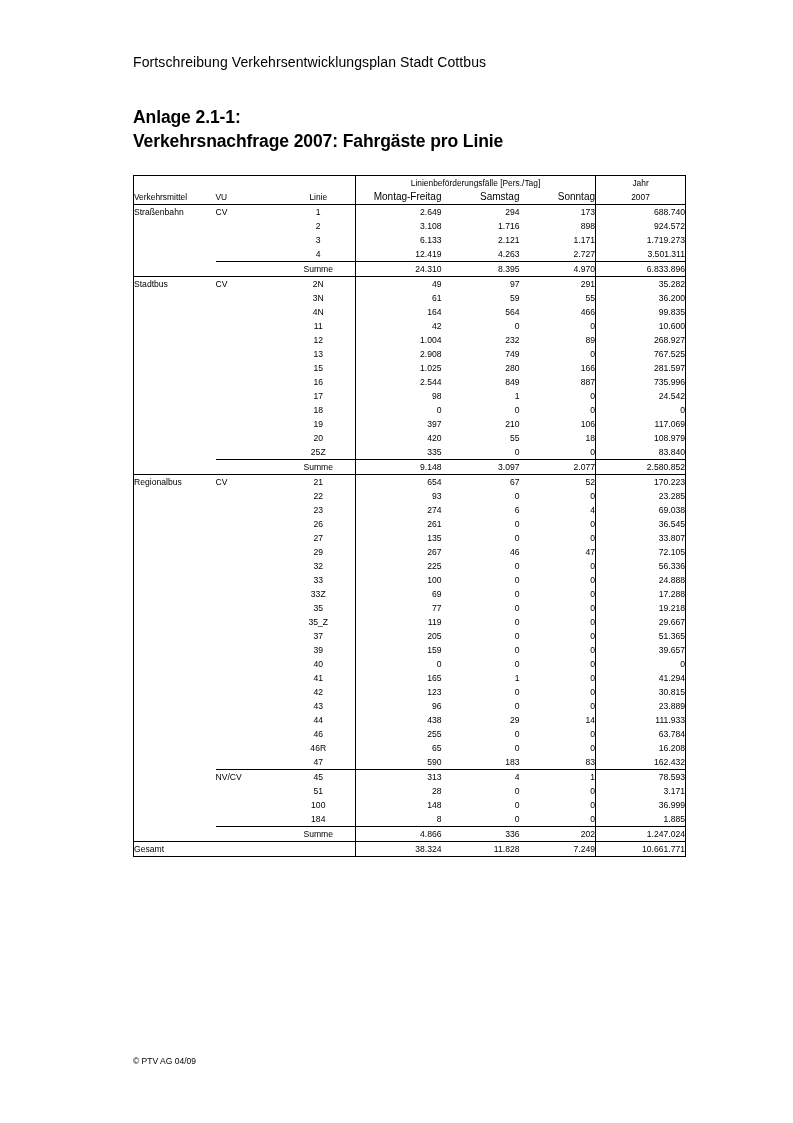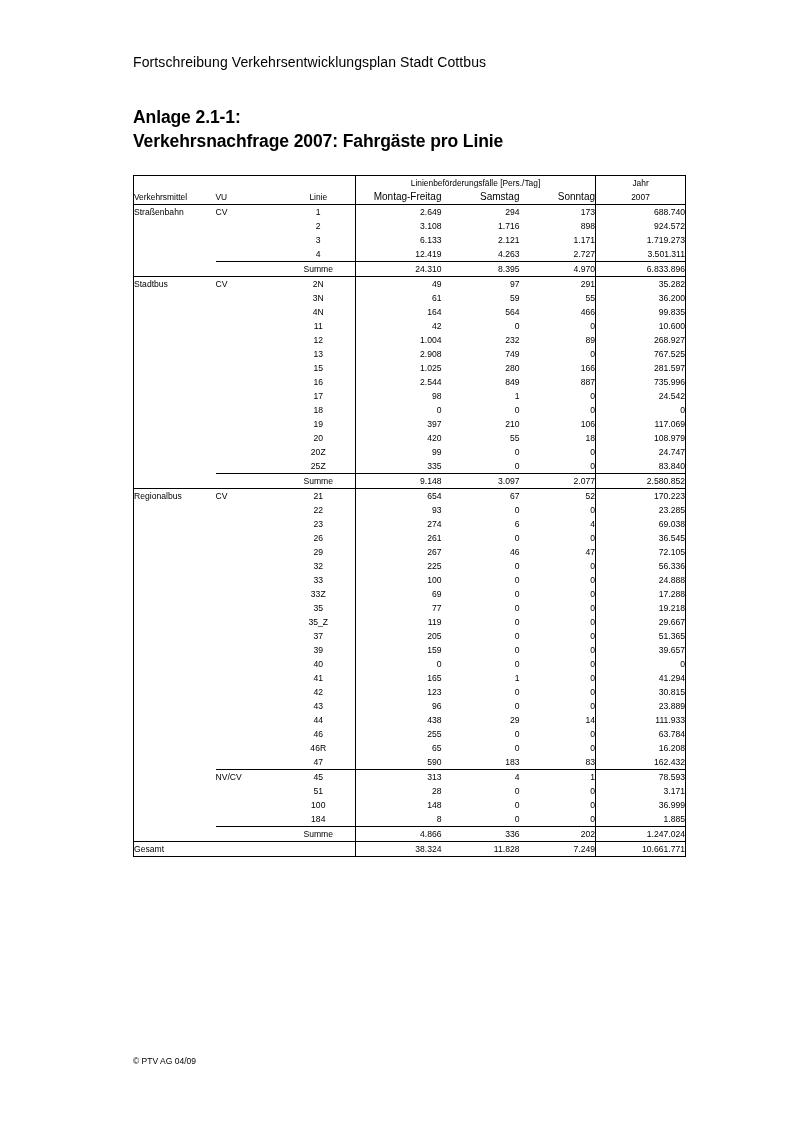--- a/index.html
+++ b/index.html
@@ -285,29 +285,20 @@
           <td class="lft"></td>
           <td class="br ctr">20</td>
           <td class="num">420</td>
           <td class="num">55</td>
           <td class="br num">18</td>
           <td class="br num">108.979</td>
         </tr>
         <tr>
           <td class="bl lft"></td>
           <td class="lft"></td>
-          <td class="br ctr">20Z</td>
-          <td class="num">99</td>
-          <td class="num">0</td>
-          <td class="br num">0</td>
-          <td class="br num">24.747</td>
-        </tr>
-        <tr>
-          <td class="bl lft"></td>
-          <td class="lft"></td>
           <td class="br ctr">25Z</td>
           <td class="num">335</td>
           <td class="num">0</td>
           <td class="br num">0</td>
           <td class="br num">83.840</td>
         </tr>
         <tr class="sum-row">
           <td class="bl"></td>
           <td class="bt"></td>
           <td class="bt br ctr">Summe</td>
@@ -348,20 +339,29 @@
           <td class="lft"></td>
           <td class="br ctr">26</td>
           <td class="num">261</td>
           <td class="num">0</td>
           <td class="br num">0</td>
           <td class="br num">36.545</td>
         </tr>
         <tr>
           <td class="bl lft"></td>
           <td class="lft"></td>
+          <td class="br ctr">27</td>
+          <td class="num">135</td>
+          <td class="num">0</td>
+          <td class="br num">0</td>
+          <td class="br num">33.807</td>
+        </tr>
+        <tr>
+          <td class="bl lft"></td>
+          <td class="lft"></td>
           <td class="br ctr">29</td>
           <td class="num">267</td>
           <td class="num">46</td>
           <td class="br num">47</td>
           <td class="br num">72.105</td>
         </tr>
         <tr>
           <td class="bl lft"></td>
           <td class="lft"></td>
           <td class="br ctr">32</td>

